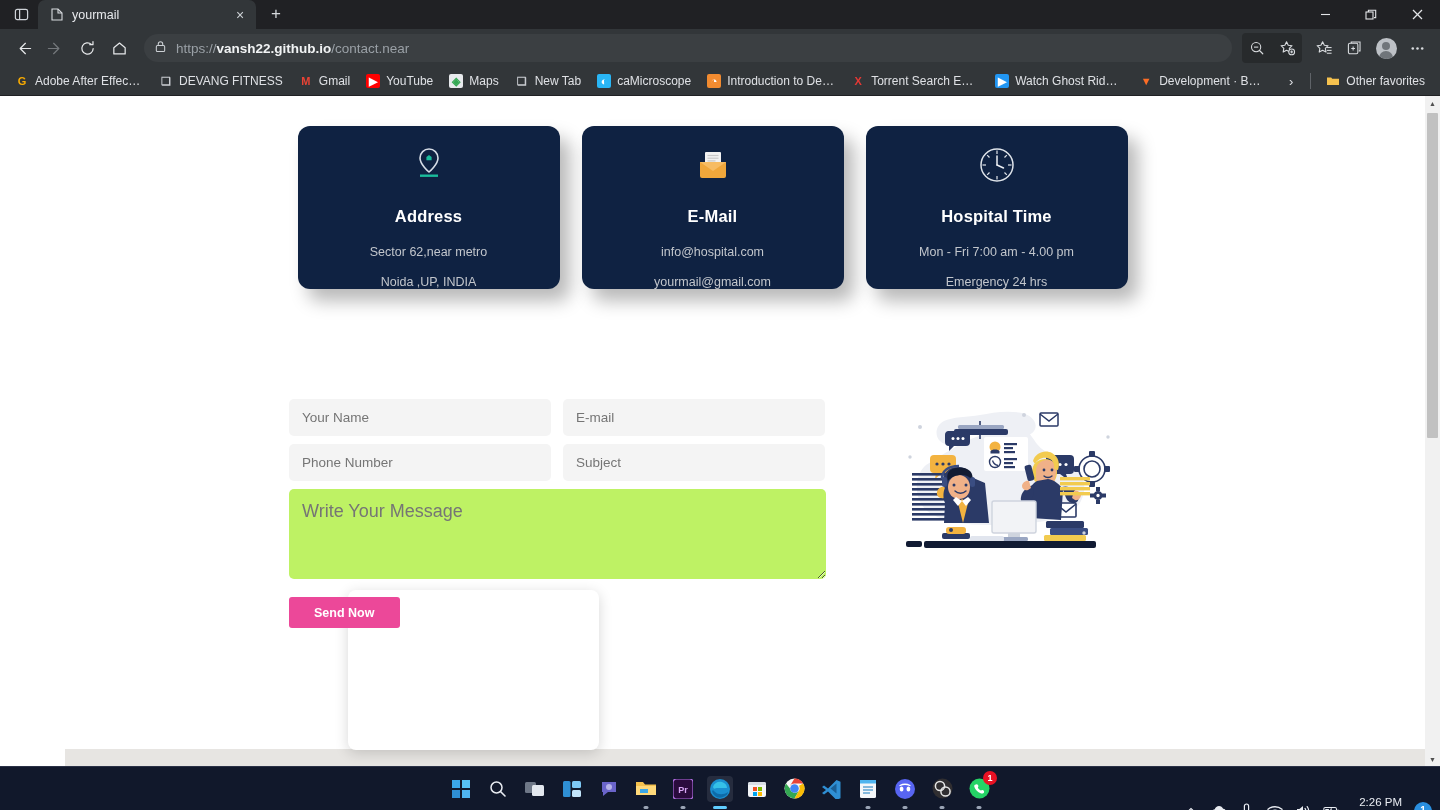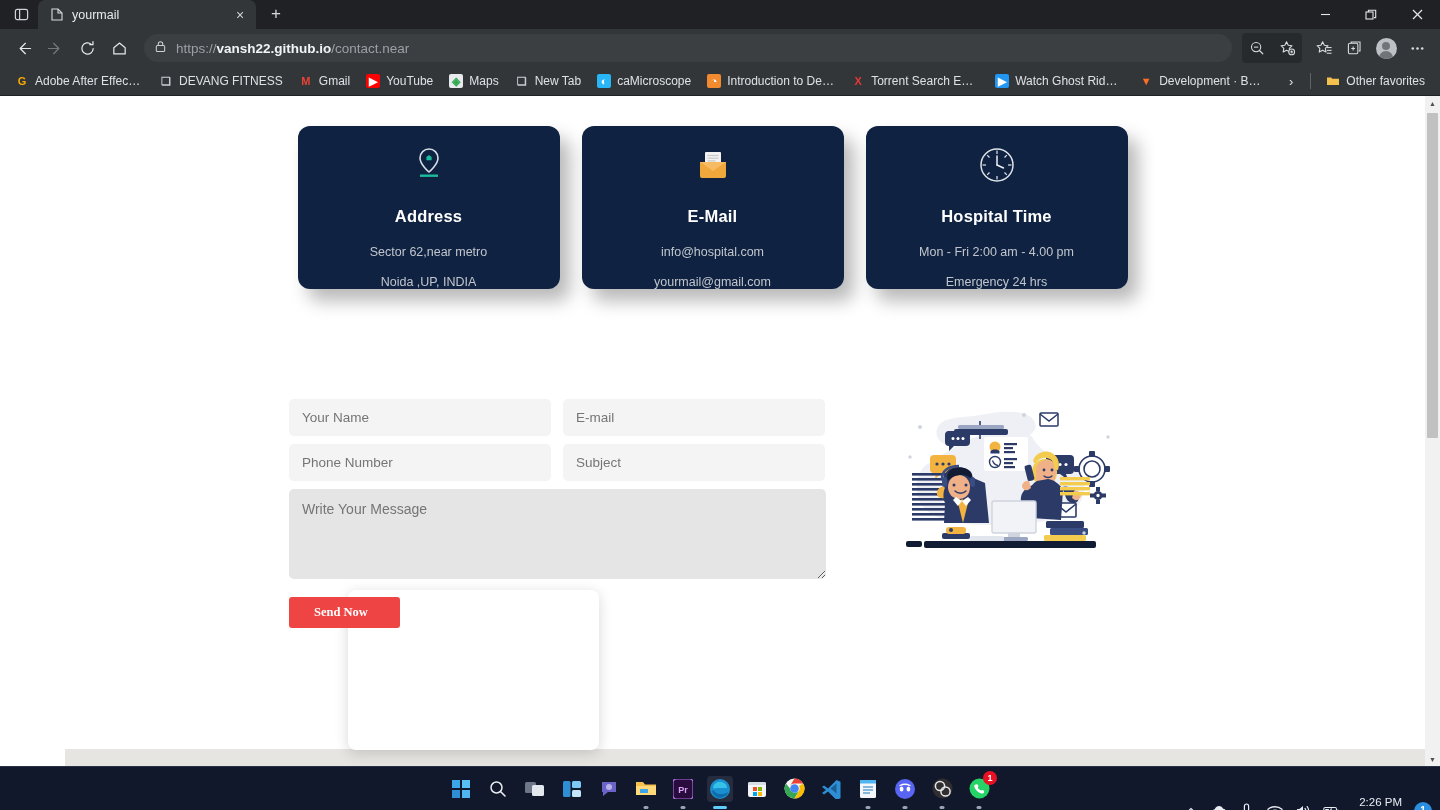--- a/index.html
+++ b/index.html
@@ -104,28 +104,28 @@
   .form-wrap { display: flex; justify-content: center; gap: 70px; margin-top: 110px; }
   .form { width: 537px; }
   .form-row { display: flex; gap: 12px; margin-bottom: 8px; }
   .inp {
     height: 37px; background: #f4f4f4; border: none; border-radius: 5px;
     padding: 0 13px; font-size: 13.5px; color: #7c7c7c;
     font-family: "Liberation Sans", sans-serif;
   }
   .inp.half { width: 262px; }
   .txt {
-    width: 100%; height: 90px; background: #e5e5e5; border: none; border-radius: 5px;
-    padding: 12px 13px; font-size: 14px; color: #7c7c7c; resize: vertical;
+    width: 100%; height: 90px; background: #bef264; border: none; border-radius: 5px;
+    padding: 12px 13px; font-size: 18px; color: #7c7c7c; resize: vertical;
     font-family: "Liberation Sans", sans-serif; display: block;
   }
   .send-btn {
-    margin-top: 18px; background: #ef4444; color: #ffffff; border: none;
+    margin-top: 18px; background: #ec4899; color: #ffffff; border: none;
     width: 111px; height: 31px; border-radius: 3px; font-size: 12.5px; font-weight: bold;
-    font-family: Liberation Serif, serif; text-align: left; padding-left: 25px;
+    font-family: Liberation Sans, sans-serif; text-align: left; padding-left: 25px;
     position: relative; z-index: 30; cursor: pointer;
   }
   .illus-wrap { width: 240px; padding-top: 4px; }
 
   
   .overlay-panel {
     position: absolute; left: 348px; top: 494px; width: 251px; height: 160px;
     background: #ffffff; border-radius: 8px;
     box-shadow: 0 3px 14px rgba(0,0,0,0.16); z-index: 20;
   }
@@ -393,21 +393,21 @@
                 <line x1="9.2" y1="9.2" x2="11.5" y2="11.5"></line>
                   <line x1="26.5" y1="26.5" x2="28.8" y2="28.8"></line>
                 <line x1="28.8" y1="9.2" x2="26.5" y2="11.5"></line>
                   <line x1="11.5" y1="26.5" x2="9.2" y2="28.8"></line>
               </g>
               <line x1="19" y1="19" x2="19" y2="10" stroke="#eef1f5" stroke-width="1.5" stroke-linecap="round"></line>
               <line x1="19" y1="19" x2="25.5" y2="22" stroke="#eef1f5" stroke-width="1.5" stroke-linecap="round"></line>
             </svg>
           </div>
           <div class="card-title">Hospital Time</div>
-          <div class="card-line">Mon - Fri 2:00 am - 4.00 pm</div>
+          <div class="card-line">Mon - Fri 7:00 am - 4.00 pm</div>
           <div class="card-line">Emergency 24 hrs</div>
         </div>
       </div>
 
       <div class="form-wrap">
         <div class="form">
           <div class="form-row">
             <input class="inp half" placeholder="Your Name" style="">
             <input class="inp half" placeholder="E-mail" style="">
           </div>

